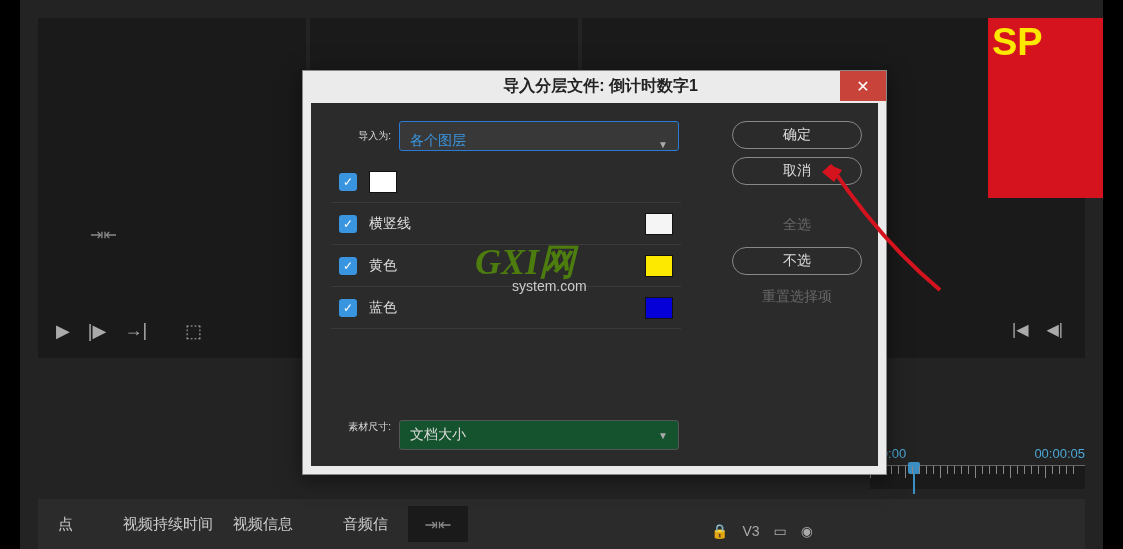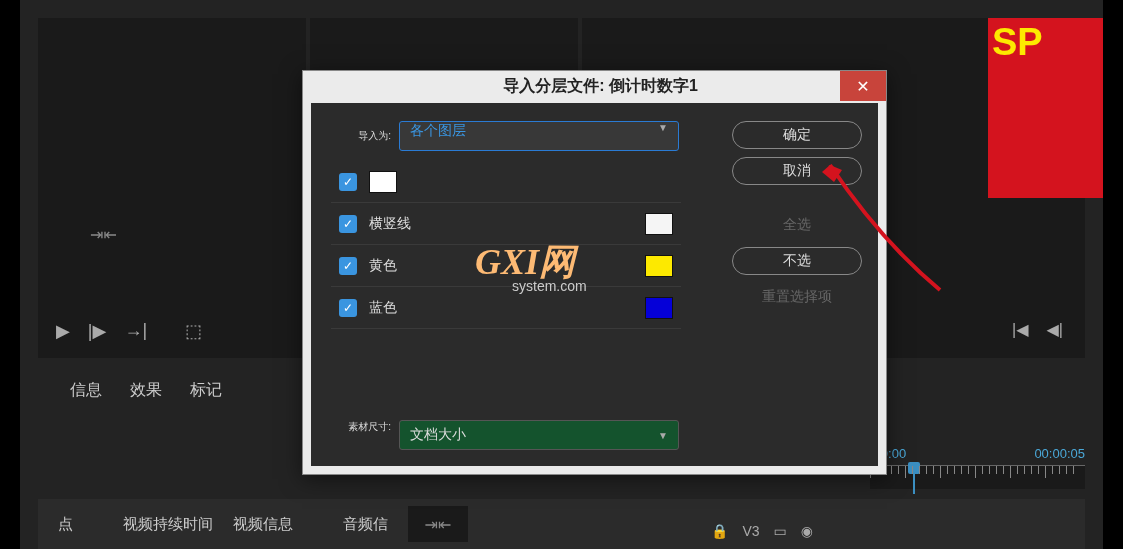--- a/index.html
+++ b/index.html
@@ -41,37 +41,37 @@
     
     
     .dialog { position: absolute; left: 302px; top: 70px; width: 585px; height: 405px; background: #ebebeb; border: 1px solid #888; box-shadow: 0 4px 20px rgba(0,0,0,0.5); }
     .dialog-titlebar { height: 30px; display: flex; align-items: center; padding: 0 0 0 12px; position: relative; }
     .dialog-title { flex: 1; text-align: center; font-size: 16px; font-weight: bold; color: #222; }
     .dialog-close { position: absolute; right: 0; top: 0; width: 46px; height: 30px; background: #c8443b; color: #fff; display: flex; align-items: center; justify-content: center; font-size: 16px; cursor: pointer; }
     .dialog-body { position: absolute; left: 8px; top: 32px; right: 8px; bottom: 8px; background: #2b2b2b; padding: 18px 16px; }
     
     .form-row { display: flex; align-items: center; margin-bottom: 10px; }
     .form-label { color: #ddd; font-size: 10px; width: 64px; text-align: right; margin-right: 8px; }
-    .dropdown { flex: 0 0 280px; height: 30px; background: #383838; border: 1px solid #2a7bd4; border-radius: 3px; color: #3a95e0; font-size: 14px; padding: 0 10px; display: flex; align-items: flex-start; justify-content: space-between; cursor: pointer; }
+    .dropdown { flex: 0 0 280px; height: 30px; background: #383838; border: 1px solid #2a7bd4; border-radius: 3px; color: #3a95e0; font-size: 14px; padding: 0 10px; display: flex; align-items: flex-end; justify-content: space-between; cursor: pointer; }
     .dropdown-plain { flex: 0 0 280px; height: 30px; background: #14532d; border: 1px solid #555; border-radius: 3px; color: #ddd; font-size: 14px; padding: 0 10px; display: flex; align-items: center; justify-content: space-between; cursor: pointer; }
     .dropdown .chev, .dropdown-plain .chev { font-size: 10px; color: #aaa; }
     
     .layer-list { margin-left: 4px; margin-top: 8px; width: 350px; }
     .layer-item { display: flex; align-items: center; height: 42px; border-bottom: 1px solid #3a3a3a; padding: 0 8px; }
     .checkbox { width: 18px; height: 18px; background: #3a95e0; border-radius: 3px; display: flex; align-items: center; justify-content: center; color: #fff; font-size: 12px; margin-right: 12px; cursor: pointer; }
     .layer-name { flex: 1; color: #ddd; font-size: 14px; }
     .color-swatch { width: 28px; height: 22px; border: 1px solid #111; }
     
     .dialog-buttons { position: absolute; right: 16px; top: 18px; width: 130px; display: flex; flex-direction: column; gap: 8px; }
     .dlg-btn { height: 28px; border-radius: 14px; border: 1px solid #888; background: transparent; color: #ddd; font-size: 14px; display: flex; align-items: center; justify-content: center; cursor: pointer; }
     .dlg-btn.text-only { border: none; color: #666; }
     
     .footage-row { position: absolute; left: 16px; bottom: 16px; display: flex; align-items: flex-start; }
     
-    .watermark { position: absolute; left: 475px; top: 238px; color: #fdba74; font-family: Georgia, serif; font-size: 36px; font-style: italic; font-weight: bold; pointer-events: none; z-index: 100; }
+    .watermark { position: absolute; left: 475px; top: 238px; color: #4d7c0f; font-family: Georgia, serif; font-size: 36px; font-style: italic; font-weight: bold; pointer-events: none; z-index: 100; }
     .watermark-sub { position: absolute; left: 512px; top: 278px; color: #ccc; font-family: Arial; font-size: 14px; pointer-events: none; z-index: 100; }
     
     .arrow-annotation { position: absolute; left: 810px; top: 150px; width: 140px; height: 150px; pointer-events: none; z-index: 50; }
   </style>
 </head>
 <body>
 
 <div class="main-area">
   <div class="panel-row">
     <div class="dark-panel panel-1"></div>
@@ -88,25 +88,20 @@
     <span>|▶</span>
     <span>→|</span>
     <span style="margin-left:20px">⬚</span>
   </div>
 
   <div class="transport-right">
     <span>|◀</span>
     <span>◀|</span>
   </div>
 
-  <div class="tabs-row">
-    <span>信息</span>
-    <span>效果</span>
-    <span>标记</span>
-  </div>
 
   <div class="timeline-area">
     <div class="time-labels">
       <span>:00:00</span>
       <span>00:00:05</span>
     </div>
     <div class="ruler-bar">
       <div class="playhead"></div>
     <div class="ruler-tick major" style="left: 0px;"></div>
         <div class="ruler-tick" style="left: 7px;"></div>

